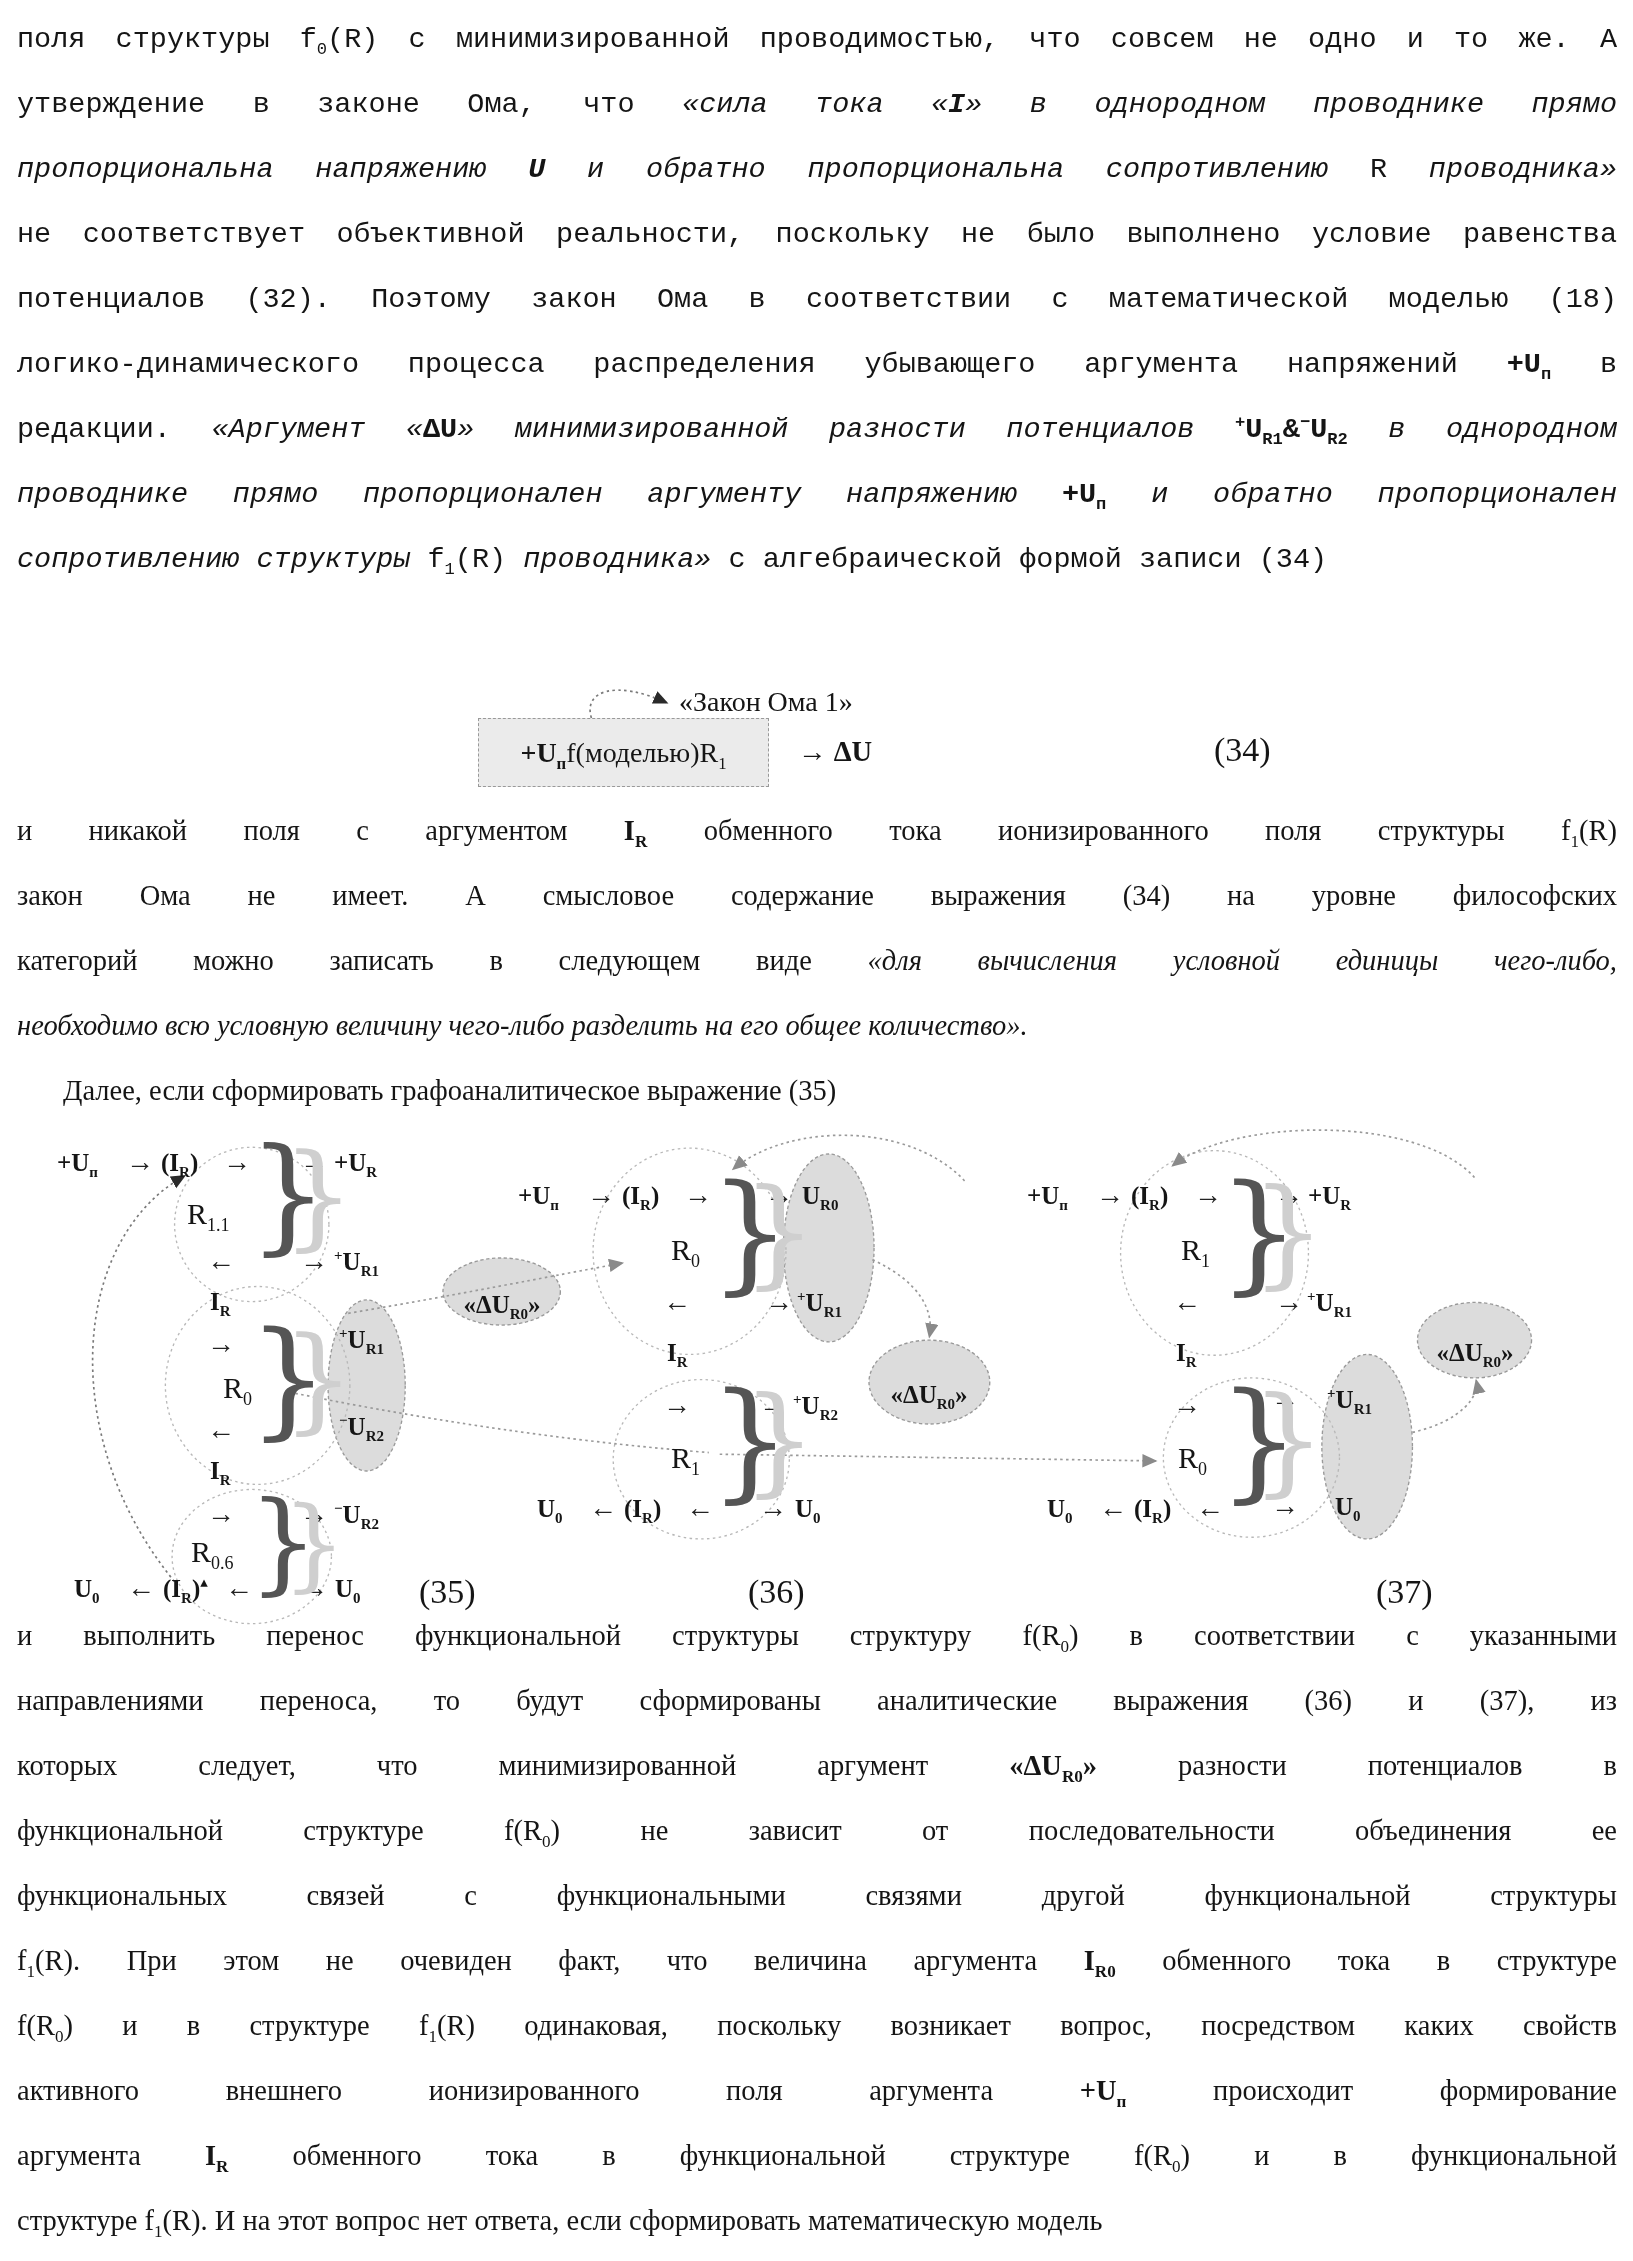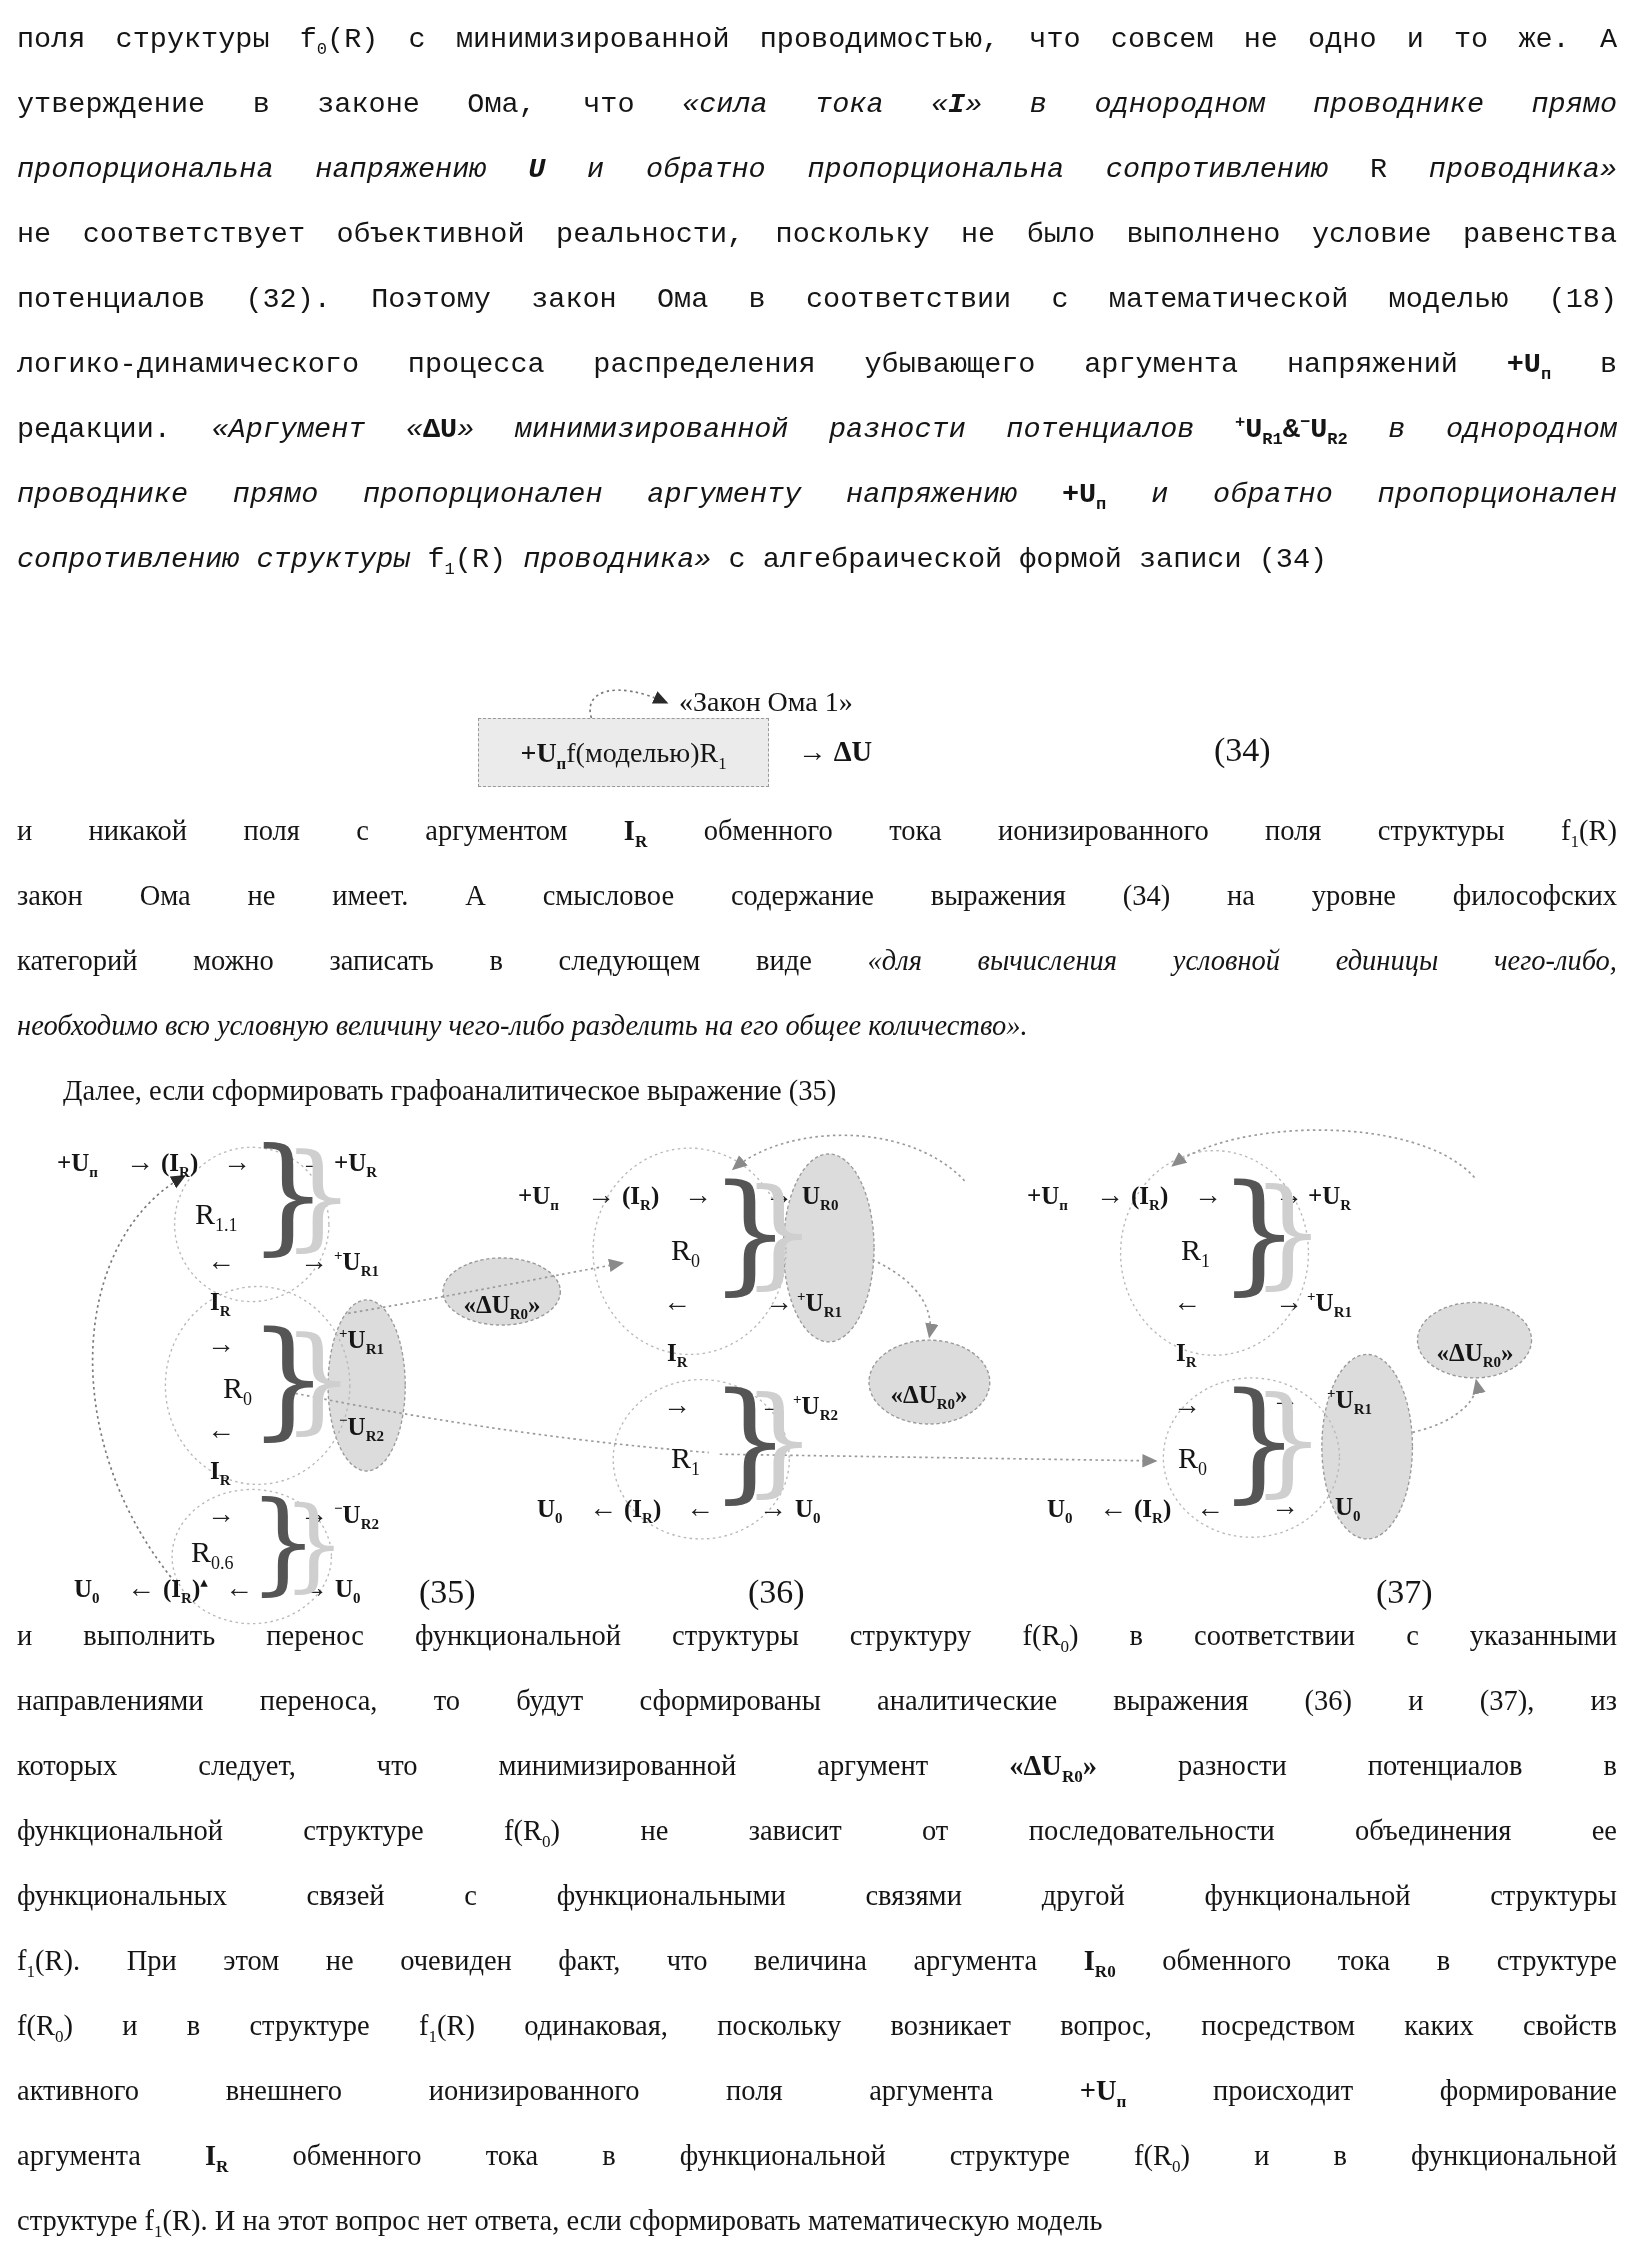--- a/index.html
+++ b/index.html
@@ -128,21 +128,21 @@
     <div class="f34-num" style="left: 1214px; top: 731px;">(34)</div>
   </div>
 
   <div id="diag">
       <span class="tok t" style="left: 57px; top: 1162px;">+U<sub>п</sub></span>
       <span class="tok a" style="left: 126px; top: 1162px;">→</span>
       <span class="tok t" style="left: 161px; top: 1162px;">(I<sub>R</sub>)</span>
       <span class="tok a" style="left: 223px; top: 1162px;">→</span>
       <span class="tok a" style="left: 300px; top: 1162px;">→</span>
       <span class="tok t" style="left: 334px; top: 1162px;">+U<sub>R</sub></span>
-      <span class="tok r" style="left: 195px; top: 1214px;">R<sub>1.1</sub></span>
+      <span class="tok r" style="left: 187px; top: 1214px;">R<sub>1.1</sub></span>
       <span class="tok a" style="left: 207px; top: 1261px;">←</span>
       <span class="tok a" style="left: 300px; top: 1261px;">→</span>
       <span class="tok t" style="left: 334px; top: 1261px;"><sup>+</sup>U<sub>R1</sub></span>
       <span class="tok t" style="left: 210px; top: 1301px;">I<sub>R</sub></span>
       <span class="tok a" style="left: 207px; top: 1344px;">→</span>
       <span class="tok t" style="left: 339px; top: 1339px;"><sup>+</sup>U<sub>R1</sub></span>
       <span class="tok r" style="left: 223px; top: 1388px;">R<sub>0</sub></span>
       <span class="tok a" style="left: 207px; top: 1430px;">←</span>
       <span class="tok t" style="left: 339px; top: 1426px;"><sup>−</sup>U<sub>R2</sub></span>
       <span class="tok t" style="left: 210px; top: 1470px;">I<sub>R</sub></span>

